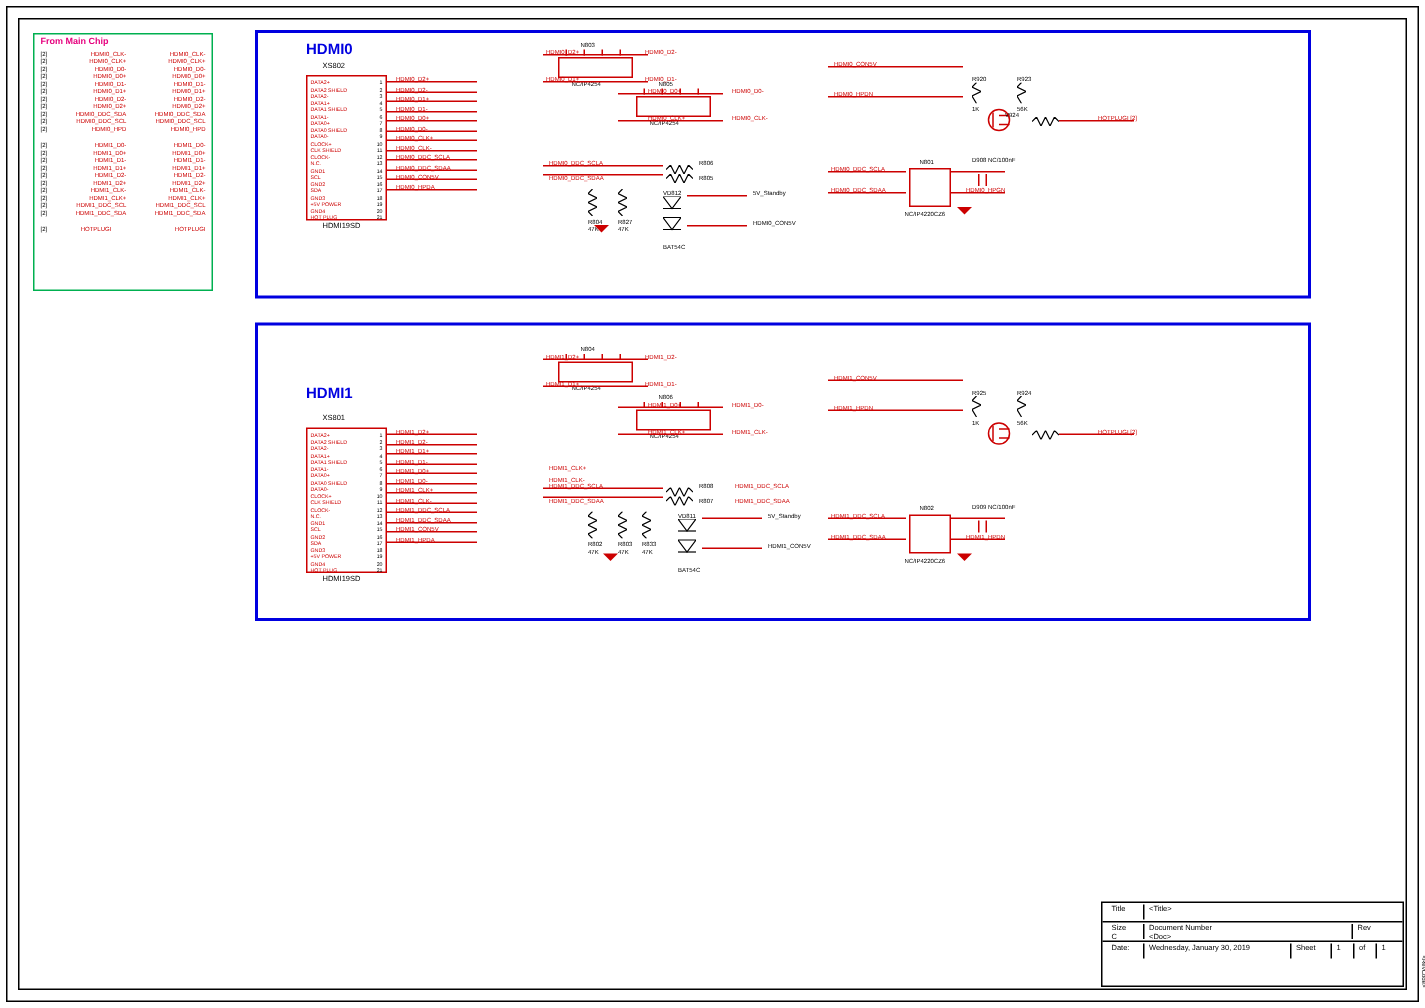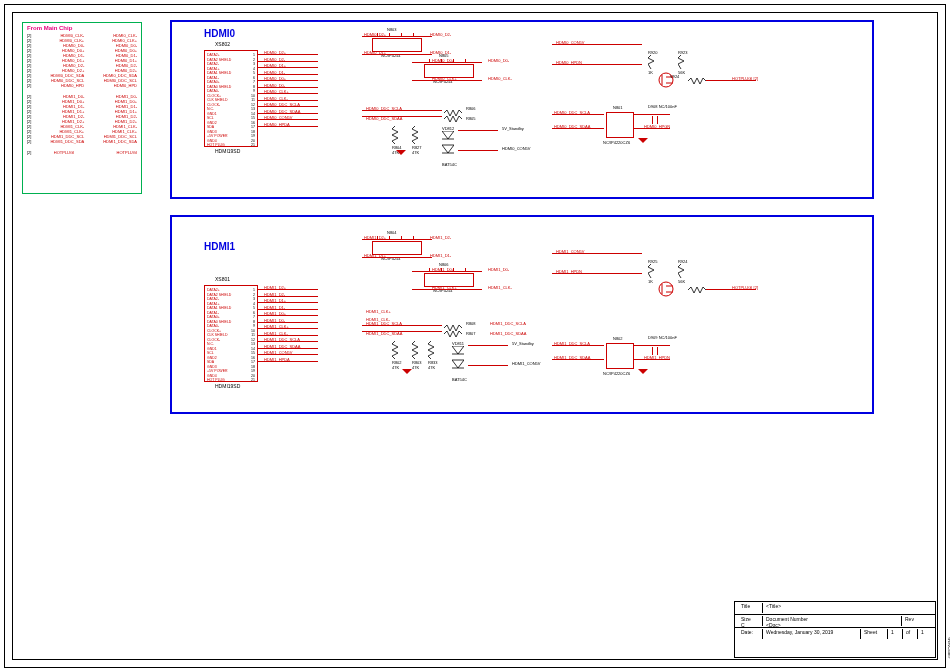--- a/index.html
+++ b/index.html
@@ -61,21 +61,21 @@
   }
   .hdmi0 { top: 20px; left: 170px; width: 700px; height: 175px; }
   .hdmi1 { top: 215px; left: 170px; width: 700px; height: 195px; }
   .block-title {
     color: #0000e0;
     font-weight: bold;
     font-size: 10px;
     position: absolute;
   }
   .hdmi0 .block-title { top: 6px; left: 32px; }
-  .hdmi1 .block-title { top: 24px; left: 32px; }
+  .hdmi1 .block-title { top: 40px; left: 32px; }
   .connector {
     position: absolute;
     border: 1px solid #c00;
     width: 52px;
     background: #fff;
   }
   .hdmi0 .connector { top: 28px; left: 32px; height: 95px; }
   .hdmi1 .connector { top: 68px; left: 32px; height: 95px; }
   .conn-label {
     font-size: 5px;

